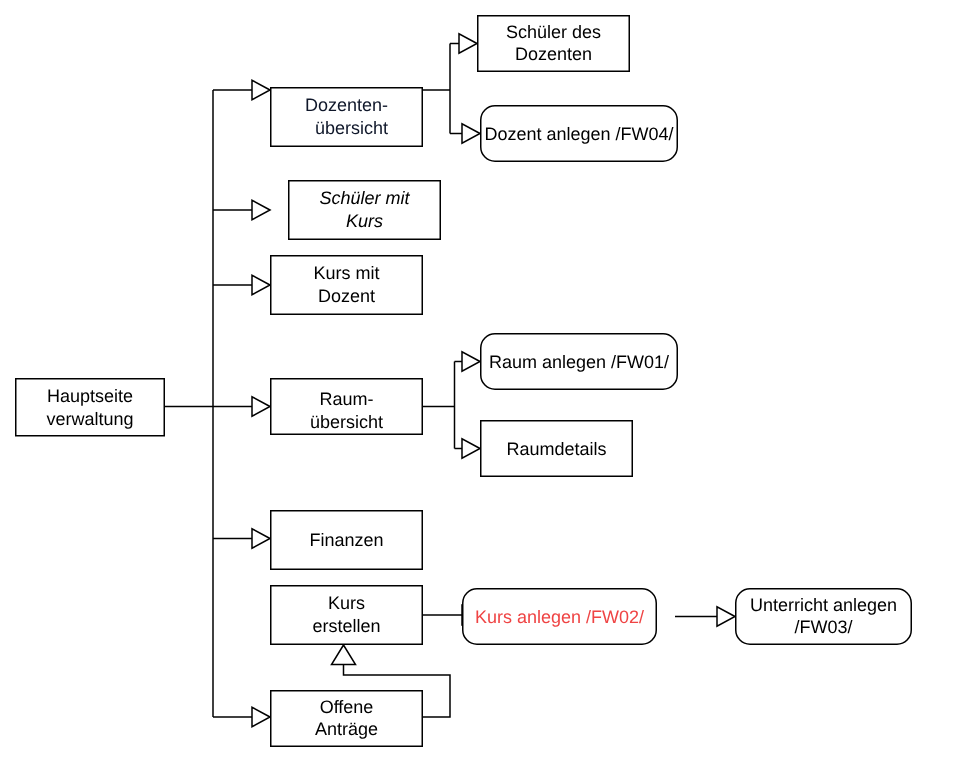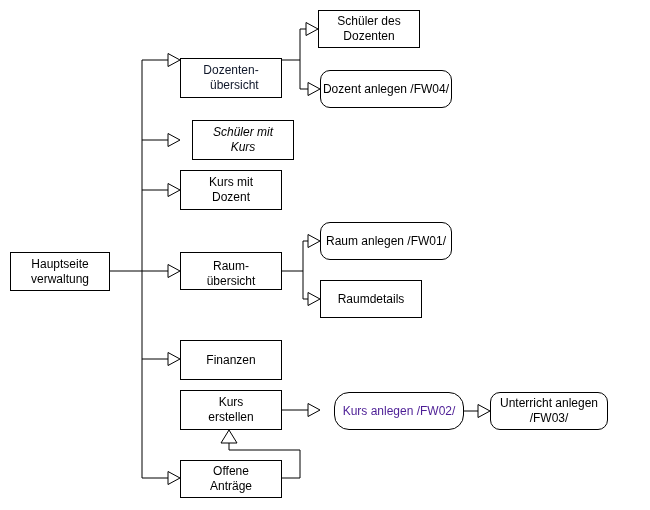--- a/index.html
+++ b/index.html
@@ -66,17 +66,17 @@
 Kurs</span></div>
     <div class="node" style="left: 180px; top: 170px; width: 102px; height: 40px; color: rgb(0, 0, 0);"><span>Kurs mit
 Dozent</span></div>
     <div class="node" style="left: 180px; top: 252px; width: 102px; height: 38px; color: rgb(0, 0, 0); align-items: flex-end;"><span>Raum-
 übersicht</span></div>
     <div class="node rounded" style="left: 320px; top: 222px; width: 132px; height: 38px; color: rgb(0, 0, 0);"><span>Raum anlegen /FW01/</span></div>
     <div class="node" style="left: 320px; top: 280px; width: 102px; height: 38px; color: rgb(0, 0, 0);"><span>Raumdetails</span></div>
     <div class="node" style="left: 180px; top: 340px; width: 102px; height: 40px; color: rgb(0, 0, 0); text-align: right;"><span>Finanzen</span></div>
     <div class="node" style="left: 180px; top: 390px; width: 102px; height: 40px; color: rgb(0, 0, 0);"><span>Kurs
 erstellen</span></div>
-    <div class="node rounded" style="left: 334px; top: 392px; width: 130px; height: 38px; color: #4c1d95; border-radius: 15px;"><span>Kurs anlegen /FW02/</span></div>
+    <div class="node rounded" style="left: 308px; top: 392px; width: 130px; height: 38px; color: #ef4444;"><span>Kurs anlegen /FW02/</span></div>
     <div class="node rounded" style="left: 490px; top: 392px; width: 118px; height: 38px; color: rgb(0, 0, 0);"><span>Unterricht anlegen /FW03/</span></div>
     <div class="node" style="left: 180px; top: 460px; width: 102px; height: 38px; color: rgb(0, 0, 0);"><span>Offene
 Anträge</span></div>
   </div>
 
 </body></html>

